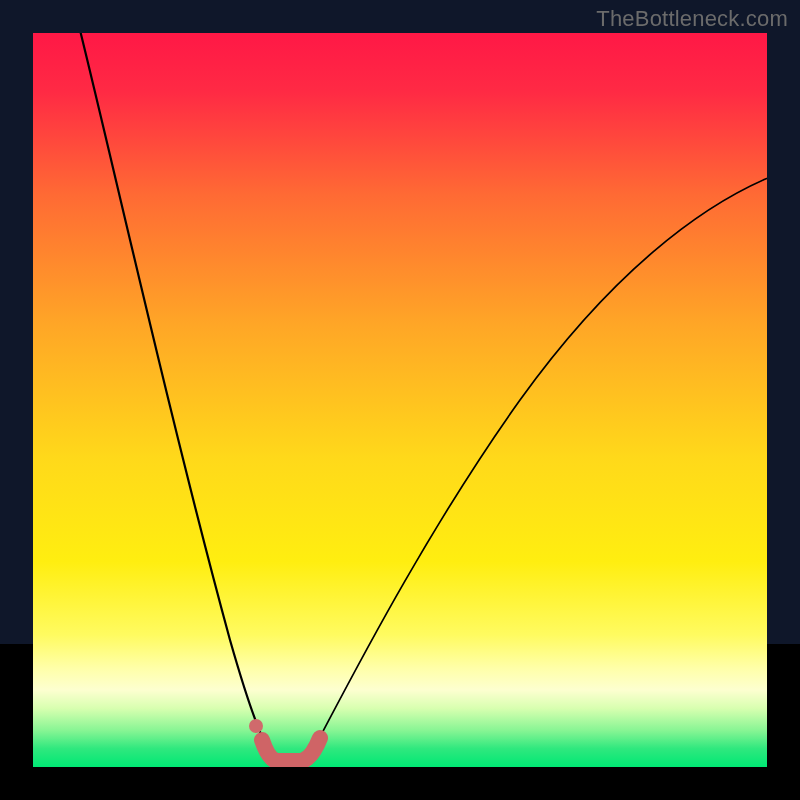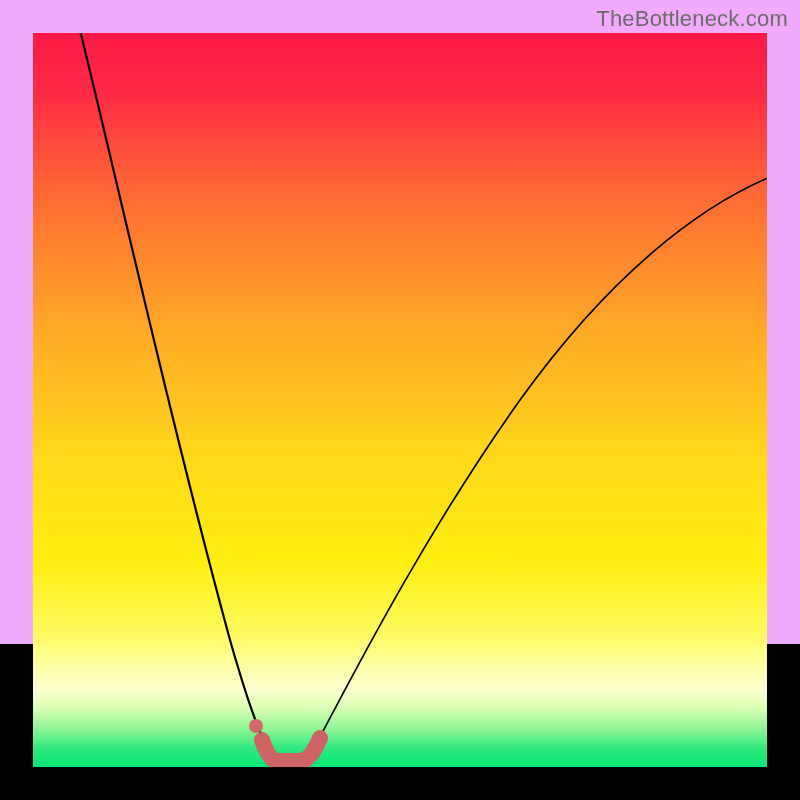--- a/index.html
+++ b/index.html
@@ -10,21 +10,21 @@
     background: #000;
     font-family: Arial, Helvetica, sans-serif;
     overflow: hidden;
   }
   .frame {
     position: absolute;
     top: 0;
     left: 0;
     width: 800px;
     height: 644px;
-    background: #f0abfc;
+    background: #0f172a;
   }
   .watermark {
     position: absolute;
     top: 6px;
     right: 12px;
     color: #6b6b6b;
     font-size: 22px;
     font-weight: 500;
     letter-spacing: 0.2px;
     z-index: 30;

